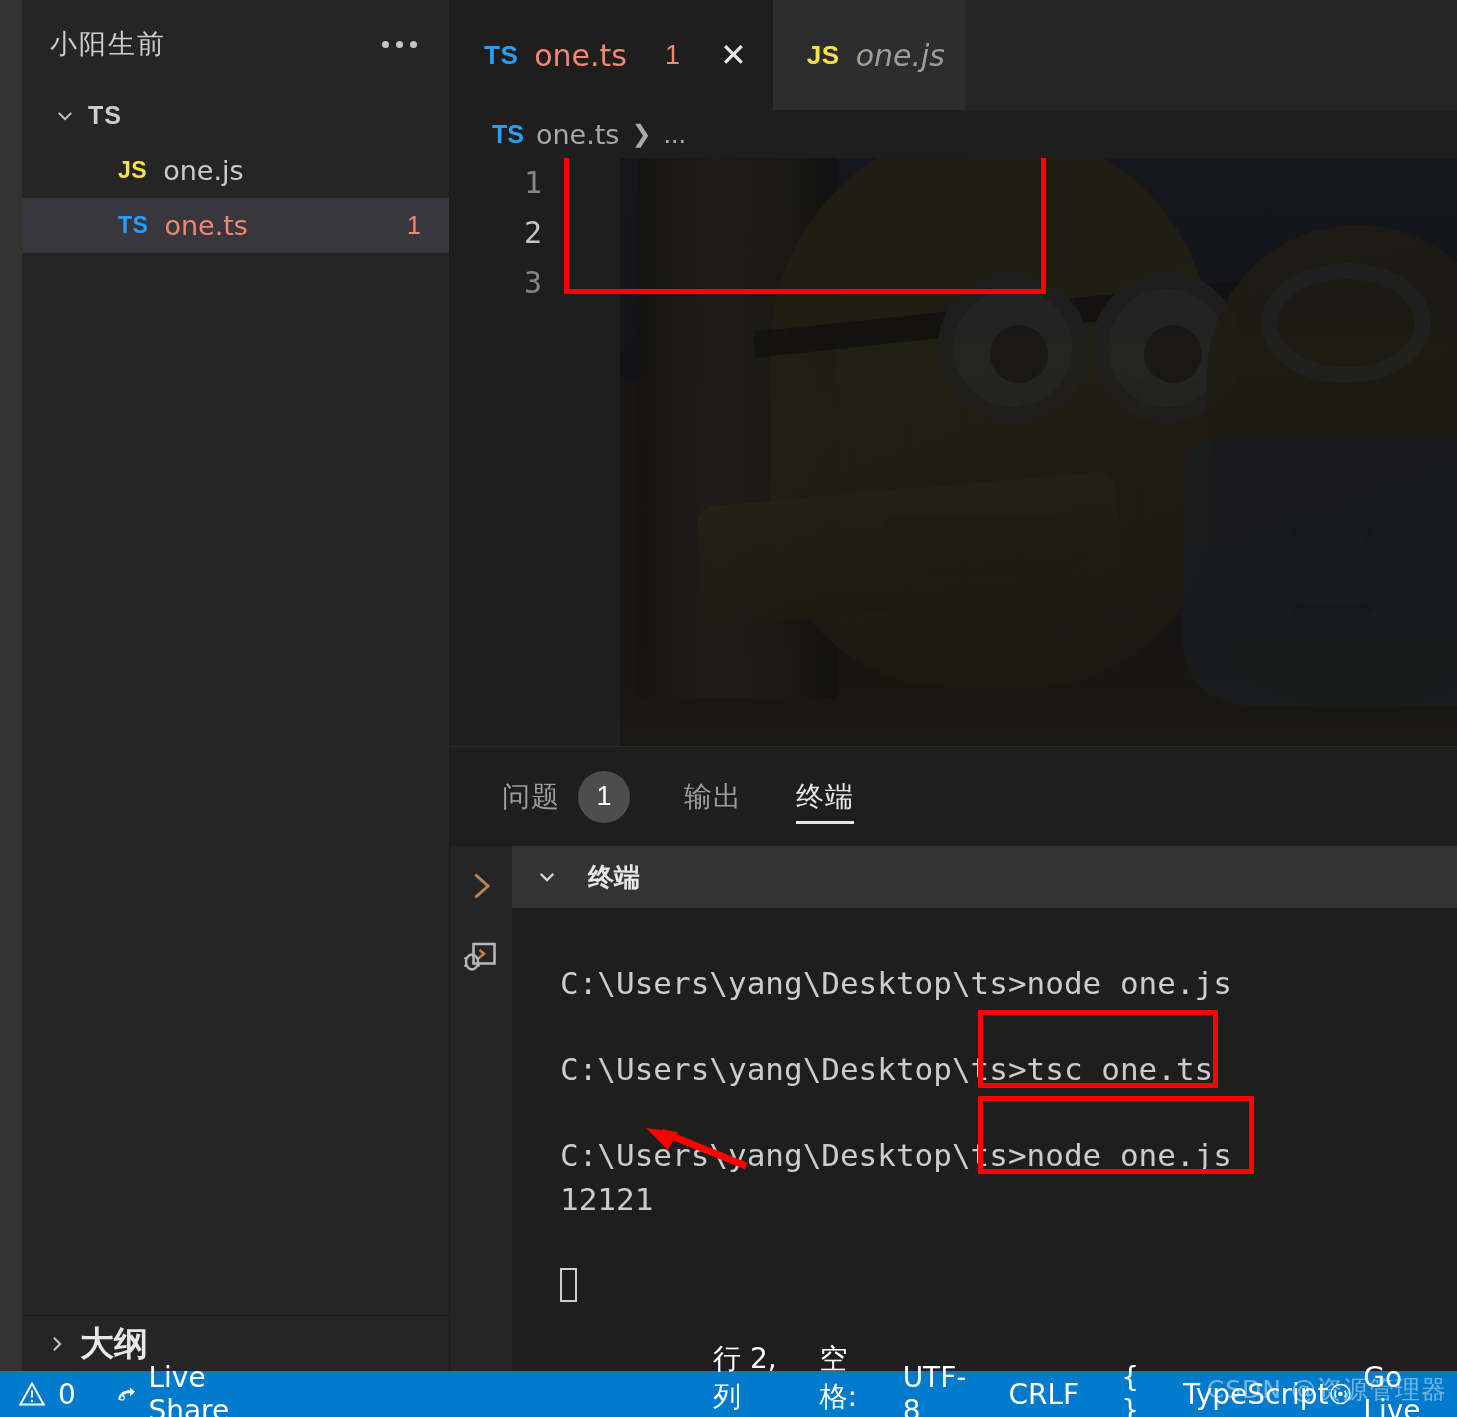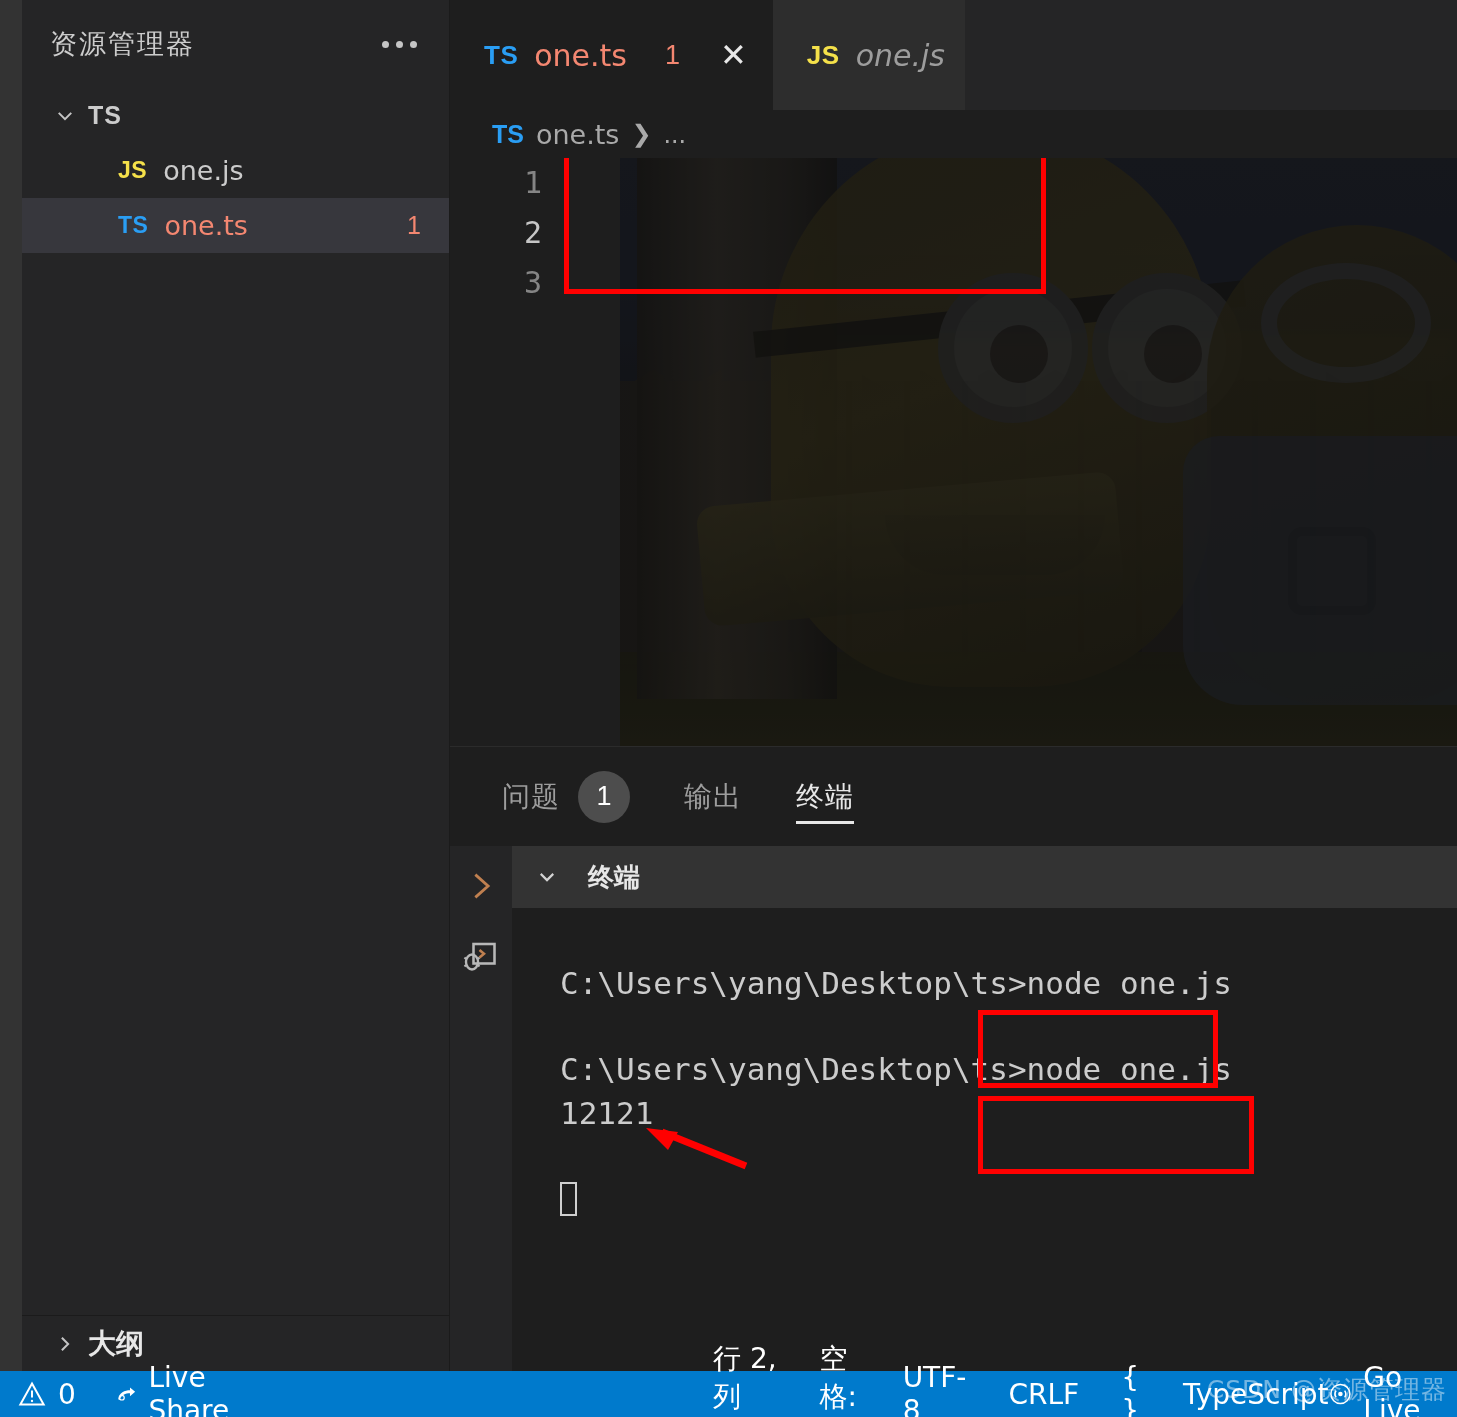--- a/index.html
+++ b/index.html
@@ -71,21 +71,21 @@
   .file-name { font-size: 27px; color: #cccccc; font-family: "DejaVu Sans", sans-serif; }
   .file-name.err { color: #f48771; }
   .file-err-count {
     margin-left: auto; margin-right: 28px; color: #f48771; font-size: 25px;
   }
 
   .tree-spacer { flex: 1; }
 
   .sidebar-section {
     height: 56px; display: flex; align-items: center;
-    padding-left: 30px; color: #e7e7e7; font-size: 28px; font-weight: bold;
+    padding-left: 22px; color: #e7e7e7; font-size: 34px; font-weight: bold;
     border-top: 1px solid #1b1b1b; cursor: pointer;
     font-family: "DejaVu Sans", sans-serif;
   }
 
   
   .editor-col { flex: 1; display: flex; flex-direction: column; min-width: 0; }
 
   
   .tabbar { height: 110px; display: flex; background: #252526; flex: 0 0 110px; }
   .tab {
@@ -315,21 +315,21 @@
 <body>
 
 <div class="app">
 
   <div class="body-row">
 
     <div class="activity-strip"></div>
 
     <div class="sidebar">
       <div class="sidebar-header">
-        <div class="sidebar-title">资源管理器</div>
+        <div class="sidebar-title">小阳生前</div>
         <div class="dots-icon">
           <i></i>
           <i></i>
           <i></i>
         </div>
       </div>
 
       <div class="tree">
         <div class="tree-row folder">
           <span class="chev">
@@ -470,20 +470,21 @@
               <span class="chev">
                 <svg viewBox="0 0 16 16" width="22" height="22">
                     <path d="M3 5.5 L8 10.5 L13 5.5" fill="none" stroke="#d4d4d4" stroke-width="1.7"></path>
                   </svg>
               </span>
               <span class="t-lbl">终端</span>
             </div>
 
             <div class="term-body">
               <div class="term-line">C:\Users\yang\Desktop\ts&gt;node one.js</div>
+              <div class="term-line">C:\Users\yang\Desktop\ts&gt;tsc one.ts</div>
               <div class="term-line tight">C:\Users\yang\Desktop\ts&gt;node one.js</div>
               <div class="term-line">12121</div>
               <div class="term-line"><span class="cursor-block"></span></div>
 
               <div class="term-red-box" style="left:466px; top:102px; width:240px; height:78px;"></div>
               <div class="term-red-box" style="left:466px; top:188px; width:276px; height:78px;"></div>
 
               <svg class="arrow-svg" style="left:126px; top:212px;" width="110" height="52" viewBox="0 0 110 52">
                 <path d="M108 46 L24 12" stroke="#ff0000" stroke-width="7" fill="none"></path>
                 <path d="M8 8 L40 12 L30 30 Z" fill="#ff0000"></path>

